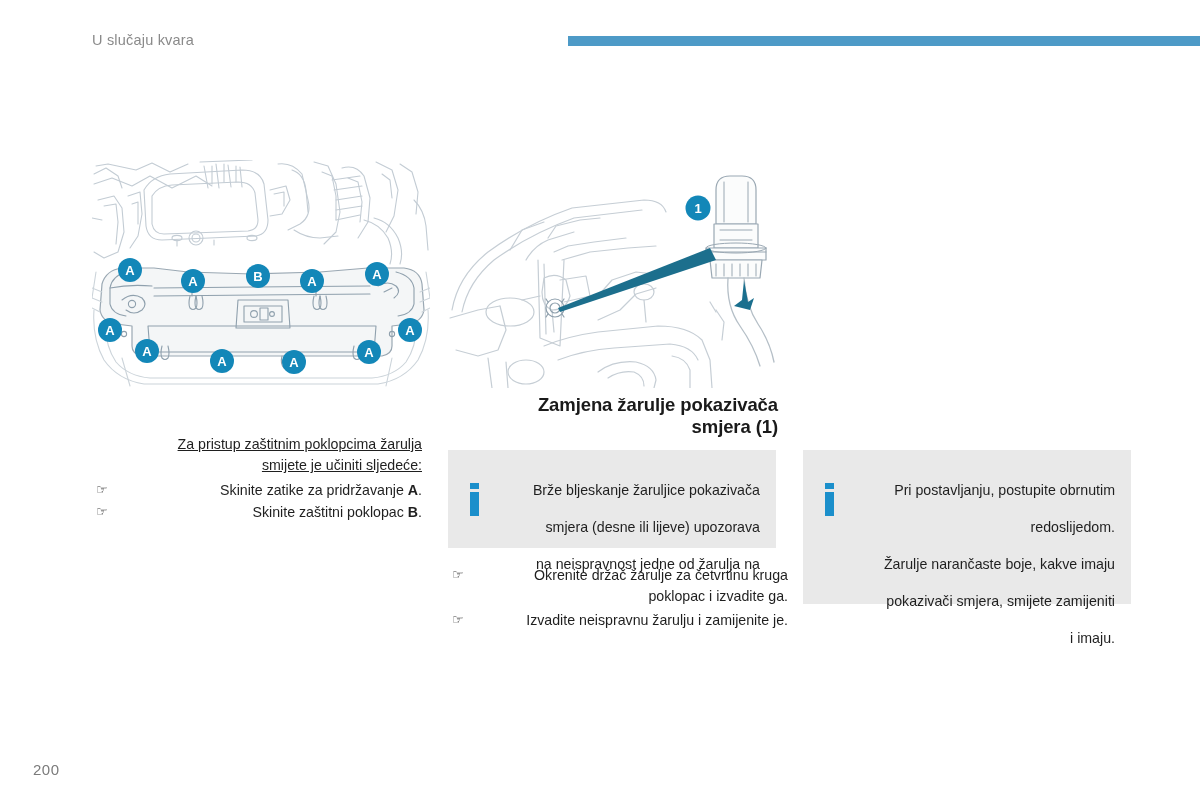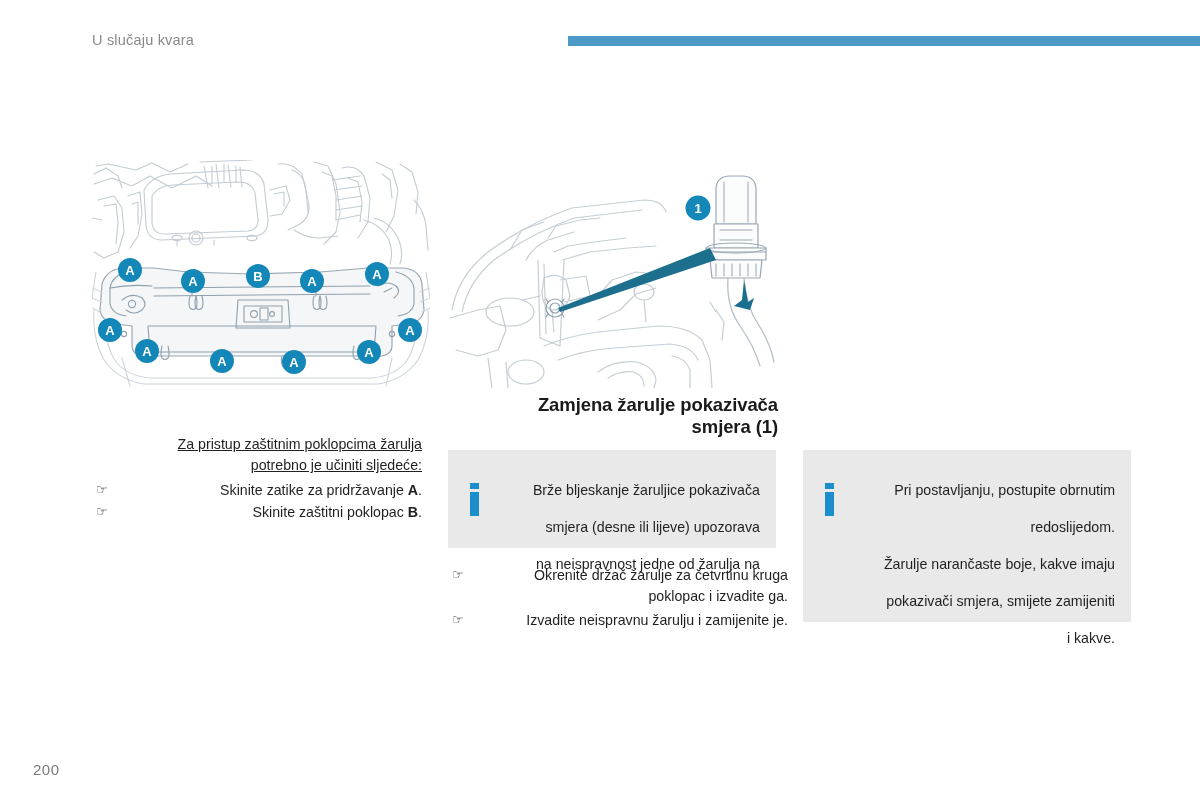--- a/index.html
+++ b/index.html
@@ -102,21 +102,21 @@
   }
   ul.hand-list li b { font-weight: bold; }
 
   
   .info-box {
     position: absolute;
     background: #e9e9e9;
     padding: 14px 16px 16px 16px;
   }
   #info-box-mid   { left: 448px; top: 450px; width: 328px; height: 98px; }
-  #info-box-right { left: 803px; top: 450px; width: 328px; height: 172px; }
+  #info-box-right { left: 803px; top: 450px; width: 328px; height: 154px; }
 
   .info-inner { position: relative; padding-left: 42px; }
   .info-icon {
     position: absolute;
     left: 6px; top: 3px;
     width: 9px;
   }
   .info-icon .dot {
     width: 9px; height: 6px;
     background: #1b8fcb;
@@ -360,21 +360,21 @@
       <g>
         <circle cx="250" cy="48" r="12.5" fill="#1387b8"></circle>
         <text class="badge-text" x="250" y="53" text-anchor="middle">1</text>
       </g>
     </svg>
   </div>
 
   <div class="col" id="col-left">
     <p class="body-text intro">
       <span class="line">Za pristup zaštitnim poklopcima žarulja</span>
-      <span class="line">potrebno je učiniti sljedeće:</span>
+      <span class="line">smijete je učiniti sljedeće:</span>
     </p>
     <ul class="hand-list">
       <li>
         <span class="hand">☞</span>
         <span>Skinite zatike za pridržavanje </span><b>A</b><span>.</span>
       </li>
       <li>
         <span class="hand">☞</span>
         <span>Skinite zaštitni poklopac </span><b>B</b><span>.</span>
       </li>
@@ -420,20 +420,20 @@
     <div class="info-inner">
       <div class="info-icon">
         <div class="dot"></div>
           <div class="stem"></div>
       </div>
       <div class="info-text">
         <span class="line">Pri postavljanju, postupite obrnutim</span>
         <span class="line">redoslijedom.</span>
         <span class="line">Žarulje narančaste boje, kakve imaju</span>
         <span class="line">pokazivači smjera, smijete zamijeniti</span>
-        <span class="line">i kakve.</span>
+        <span class="line">i imaju.</span>
       </div>
     </div>
   </div>
 
   <div id="page-number">200</div>
 
 </div>
 
 </body></html>

